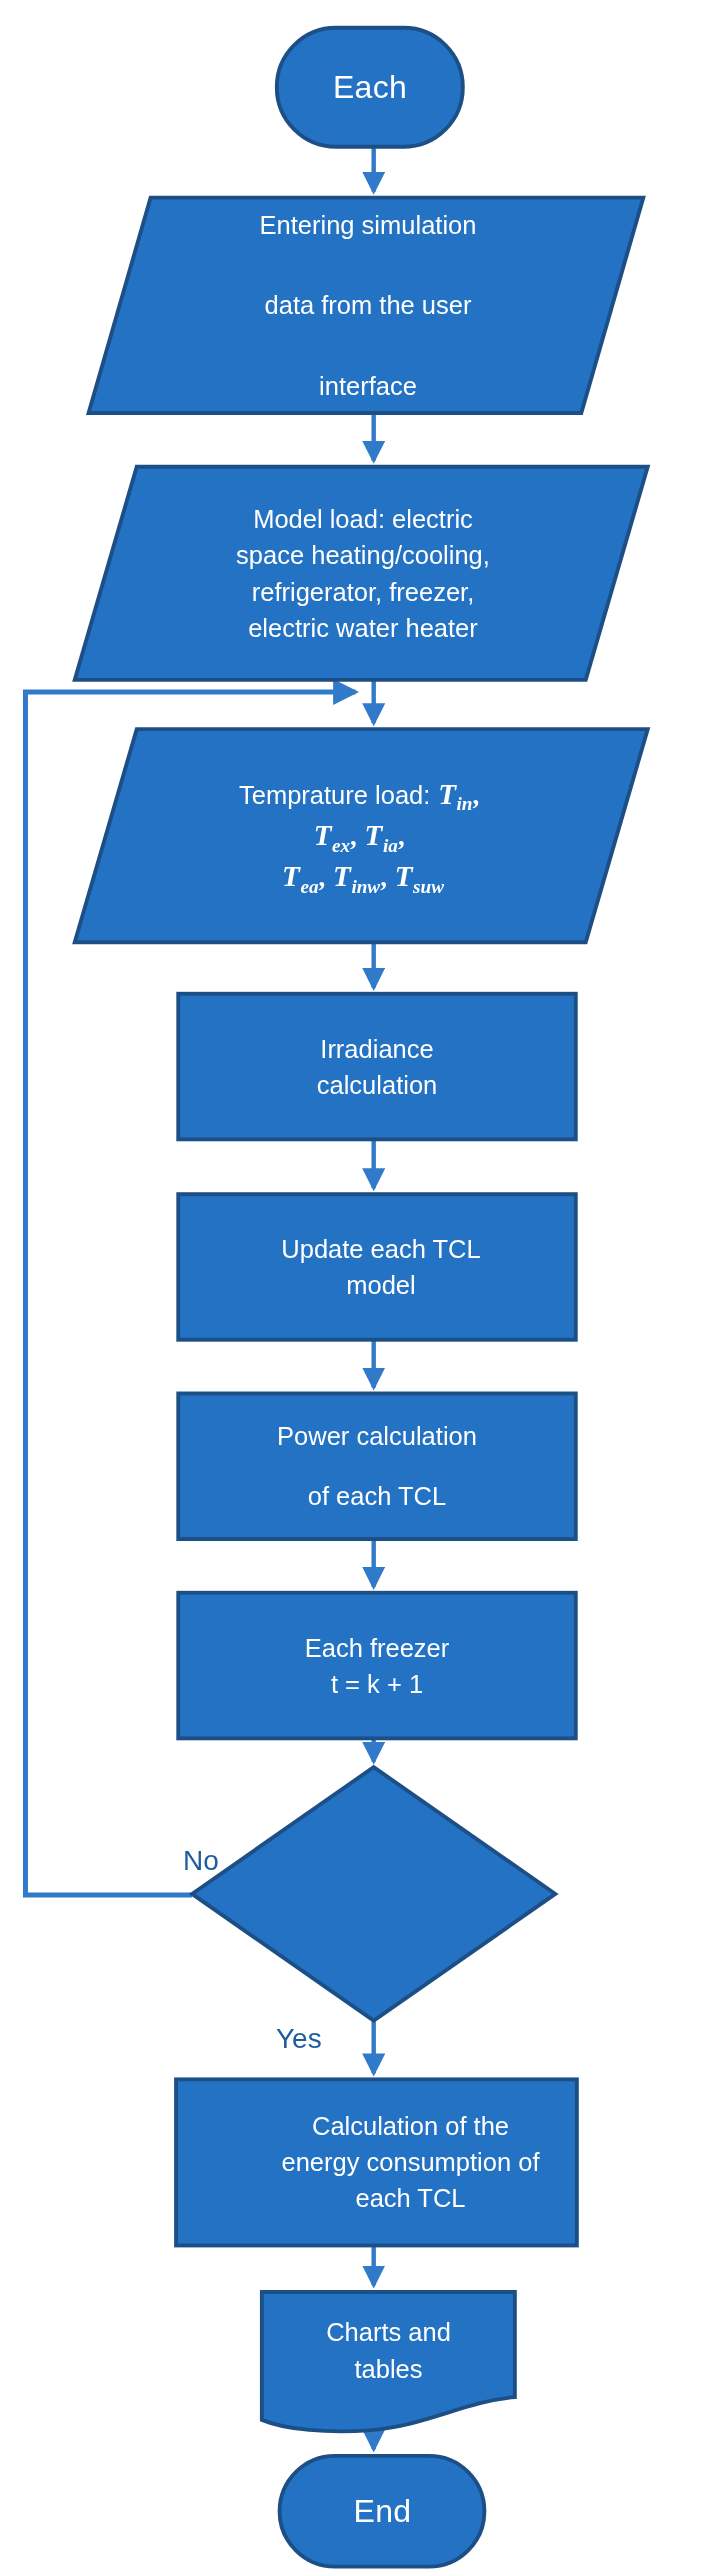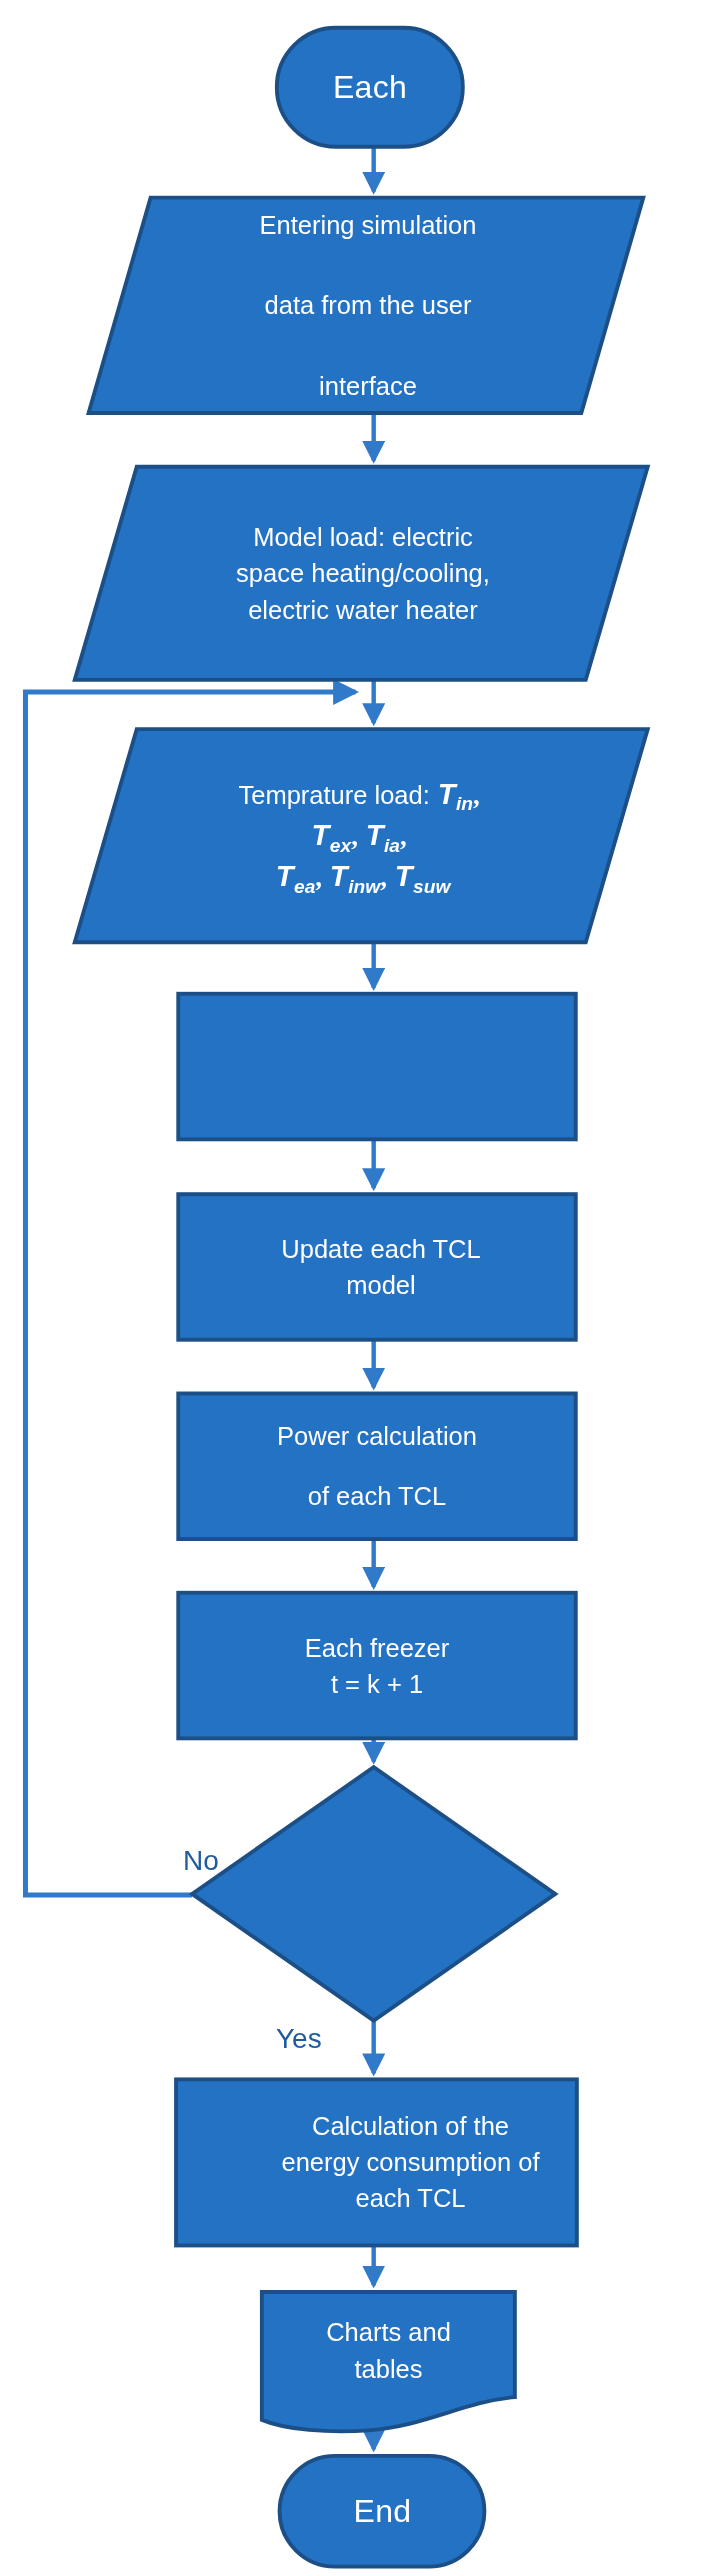--- a/index.html
+++ b/index.html
@@ -53,21 +53,21 @@
   }
   .branch {
     position: absolute;
     color: var(--branch-label, #1e5c9e);
     font-size: 28px;
     font-weight: 400;
     pointer-events: none;
   }
   
   .mvar {
-    font-family: Liberation Sans, sans-serif;
+    font-family: Liberation Serif, serif;
     font-style: italic;
     font-weight: 700;
     font-size: 1.14em;
     white-space: nowrap;
   }
   .mvar sub {
     font-size: 0.66em;
     vertical-align: -0.35em;
     line-height: 0;
     margin-left: 0.6px;
@@ -125,35 +125,40 @@
 
   <div class="label node-text" style="left:119px; top:198px; width:498px; height:215px;gap:44px;">
     <span class="ln">Entering simulation</span>
     <span class="ln">data from the user</span>
     <span class="ln">interface</span>
   </div>
 
   <div class="label node-text" style="left:111px; top:467px; width:504px; height:213px;">
     <span class="ln">Model load: electric</span>
     <span class="ln">space heating/cooling,</span>
+    <span class="ln">refrigerator, freezer,</span>
     <span class="ln">electric water heater</span>
   </div>
 
   <div class="label node-text" style="left:111px; top:729px; width:504px; height:213px;">
     <span class="ln">
       <span class="tl-prefix">Temprature load:</span><span class="mvar"><span>T</span><sub>in</sub></span><span class="sep">,</span>
     </span>
     <span class="ln">
       <span class="mvar"><span>T</span><sub>ex</sub></span><span class="sep">,</span><span class="mvar"><span>T</span><sub>ia</sub></span><span class="sep">,</span>
     </span>
     <span class="ln">
       <span class="mvar"><span>T</span><sub>ea</sub></span><span class="sep">,</span><span class="mvar"><span>T</span><sub>inw</sub></span><span class="sep">,</span><span class="mvar"><span>T</span><sub>suw</sub></span>
     </span>
   </div>
 
+  <div class="label node-text" style="left:178px; top:994px; width:398px; height:146px;">
+    <span class="ln">Irradiance</span>
+    <span class="ln">calculation</span>
+  </div>
 
   <div class="label node-text" style="left:178px; top:1194px; width:406px; height:146px;">
     <span class="ln">Update each TCL</span>
     <span class="ln">model</span>
   </div>
 
   <div class="label node-text" style="left:178px; top:1393px; width:398px; height:146px;gap:24px;">
     <span class="ln">Power calculation</span>
     <span class="ln">of each TCL</span>
   </div>

